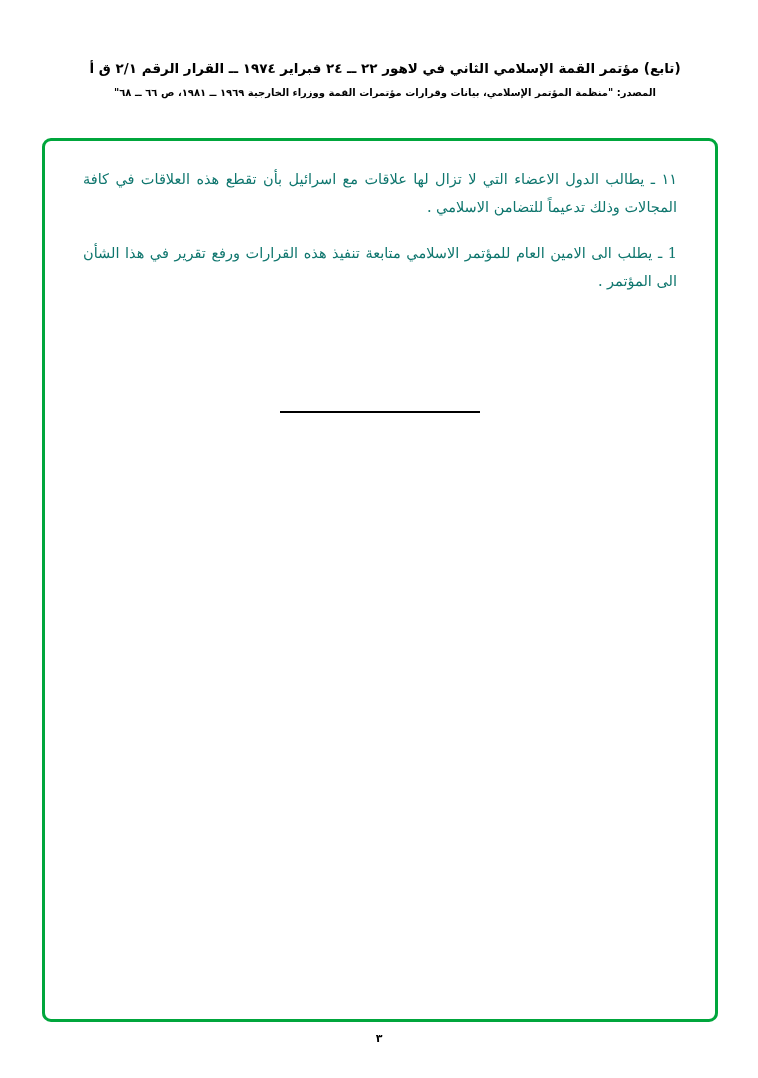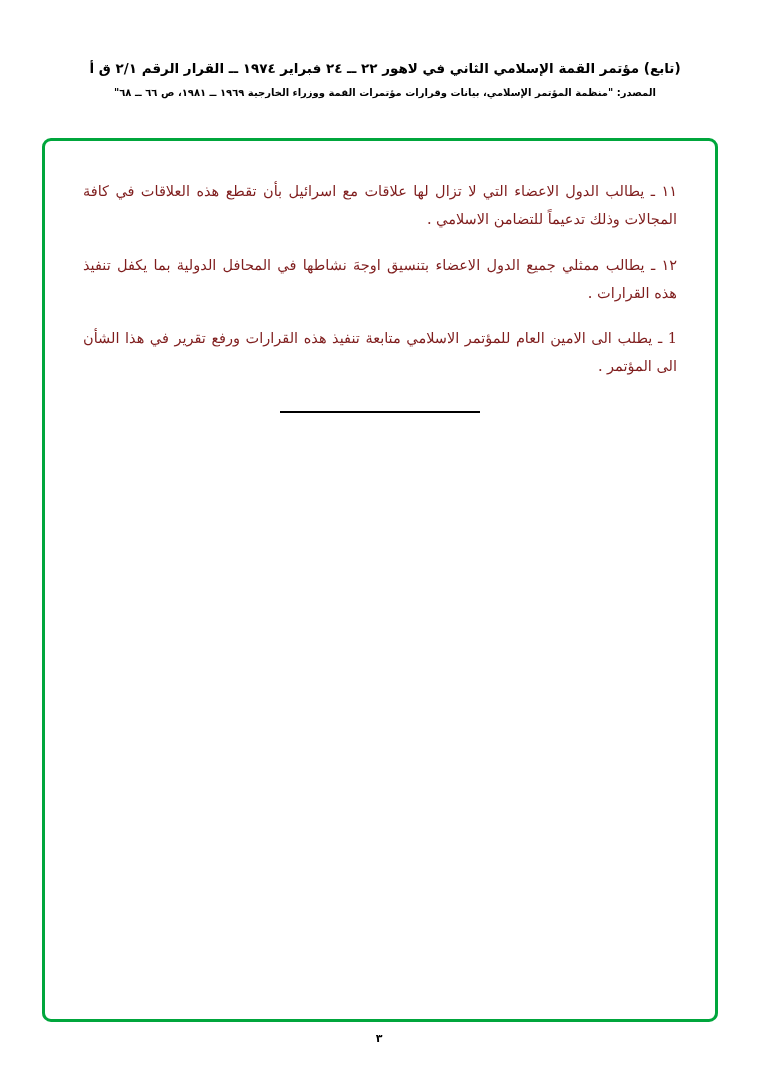--- a/index.html
+++ b/index.html
@@ -60,25 +60,25 @@
     position: absolute;
     top: 24px;
     right: 26px;
     left: 26px;
     direction: rtl;
   }
 
   .para {
     font-family: "DejaVu Serif", "Liberation Serif", serif;
     font-size: 14.5px;
-    color: #7f1d1d;
+    color: #0f766e;
     line-height: 1.95;
     text-align: justify;
     text-justify: inter-word;
-    margin: 12px 0 17px 0;
+    margin: 0 0 17px 0;
     padding: 0 12px;
     direction: rtl;
   }
   .para:last-child { margin-bottom: 0; }
 
   
   .divider-wrap {
     position: absolute;
     top: 258px;
     left: 0;
@@ -111,21 +111,20 @@
 <div class="page">
 
   <div class="header">
     <div class="header-title">(تابع) مؤتمر القمة الإسلامي الثاني في لاهور ٢٢ ــ ٢٤ فبراير ١٩٧٤ ــ القرار الرقم ٢/١ ق أ</div>
     <div class="header-source">المصدر: "منظمة المؤتمر الإسلامي، بيانات وقرارات مؤتمرات القمة ووزراء الخارجية ١٩٦٩ ــ ١٩٨١، ص ٦٦ ــ ٦٨"</div>
   </div>
 
   <div class="frame">
     <div class="body-content">
       <p class="para">١١ ـ يطالب الدول الاعضاء التي لا تزال لها علاقات مع اسرائيل بأن تقطع هذه العلاقات في كافة المجالات وذلك تدعيماً للتضامن الاسلامي .</p>
-      <p class="para">١٢ ـ يطالب ممثلي جميع الدول الاعضاء بتنسيق اوجهَ نشاطها في المحافل الدولية بما يكفل تنفيذ هذه القرارات .</p>
       <p class="para">1 ـ يطلب الى الامين العام للمؤتمر الاسلامي متابعة تنفيذ هذه القرارات ورفع تقرير في هذا الشأن الى المؤتمر .</p>
     </div>
 
     <div class="divider-wrap">
       <span class="divider"></span>
     </div>
   </div>
 
   <div class="page-number">٣</div>
 

